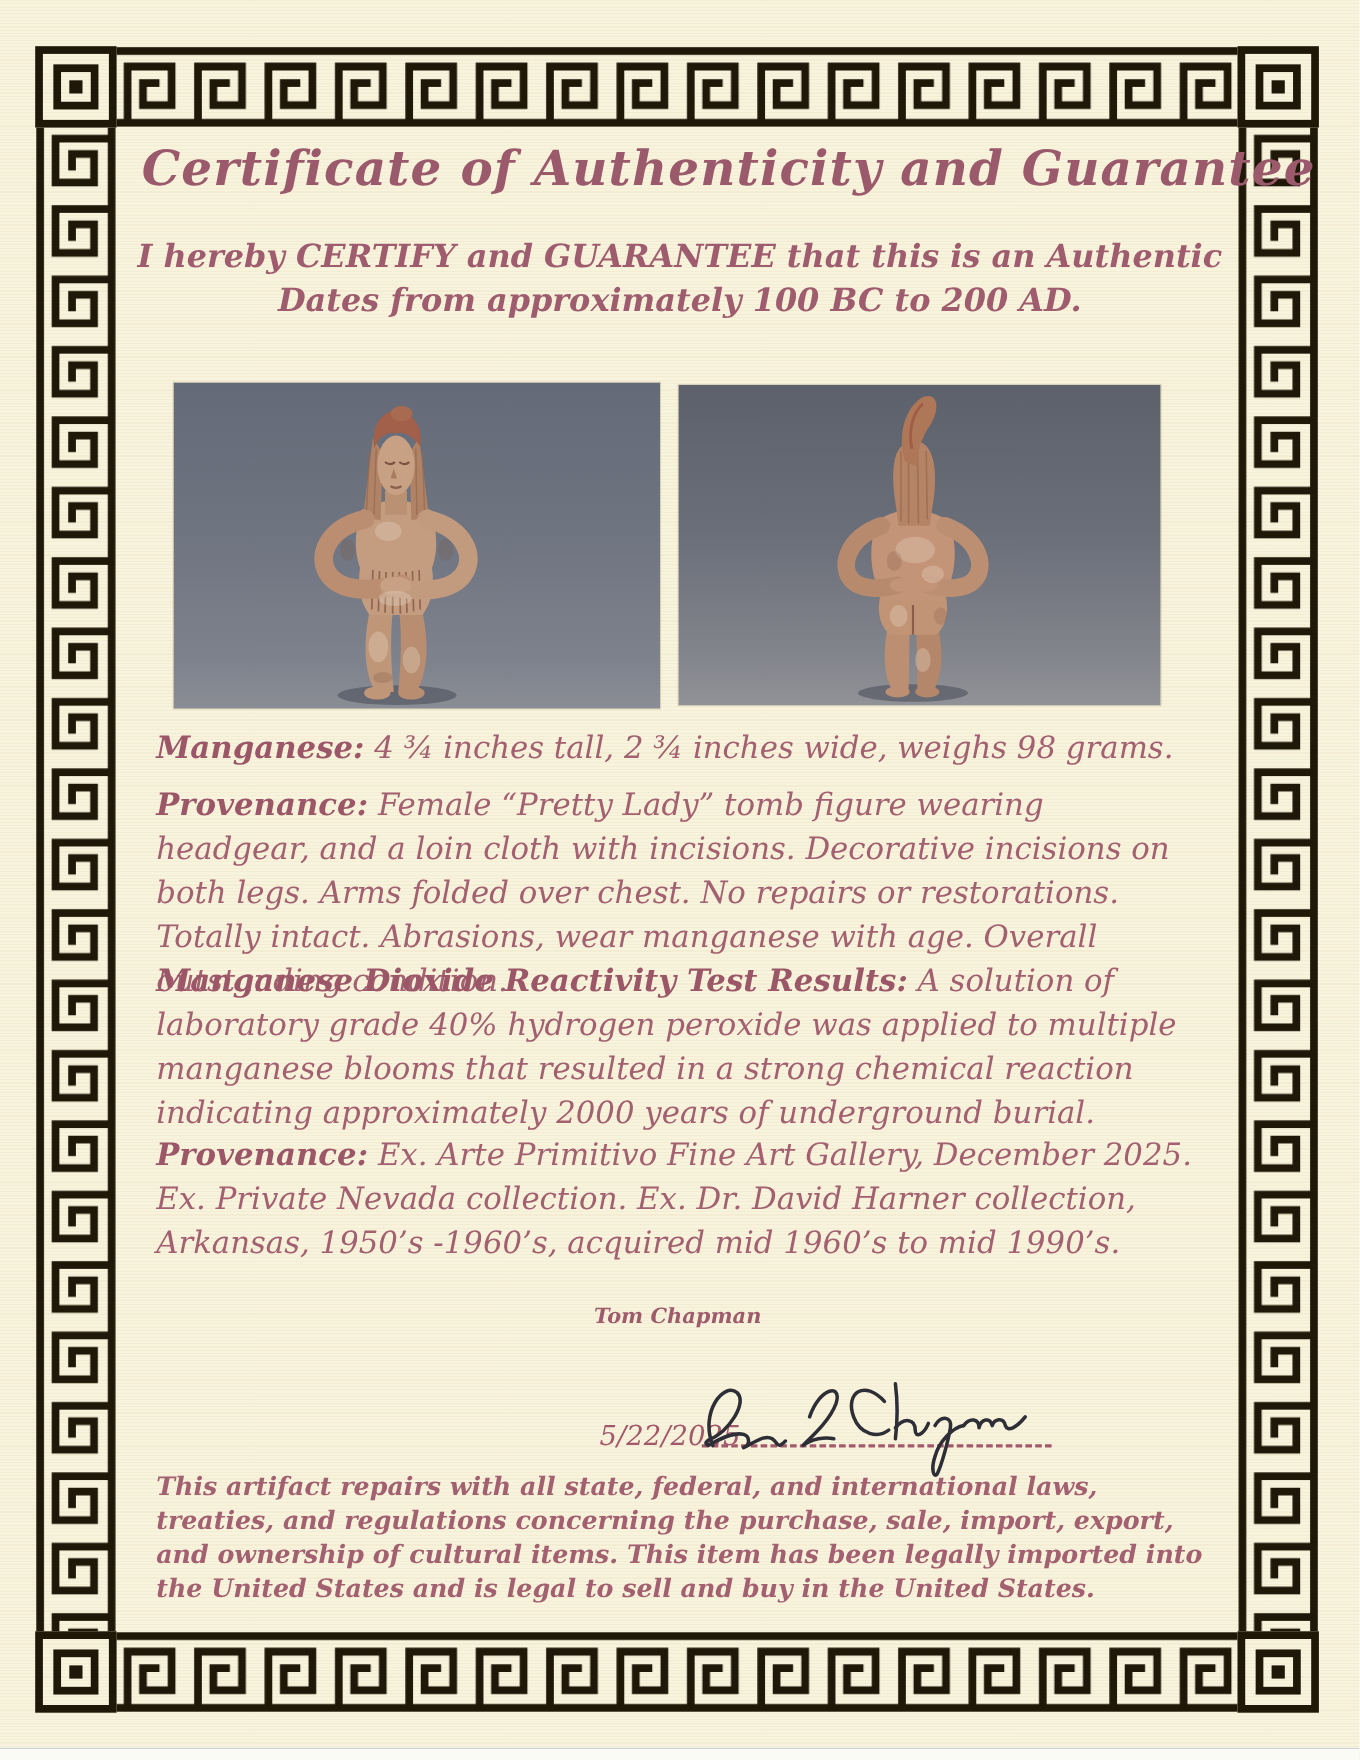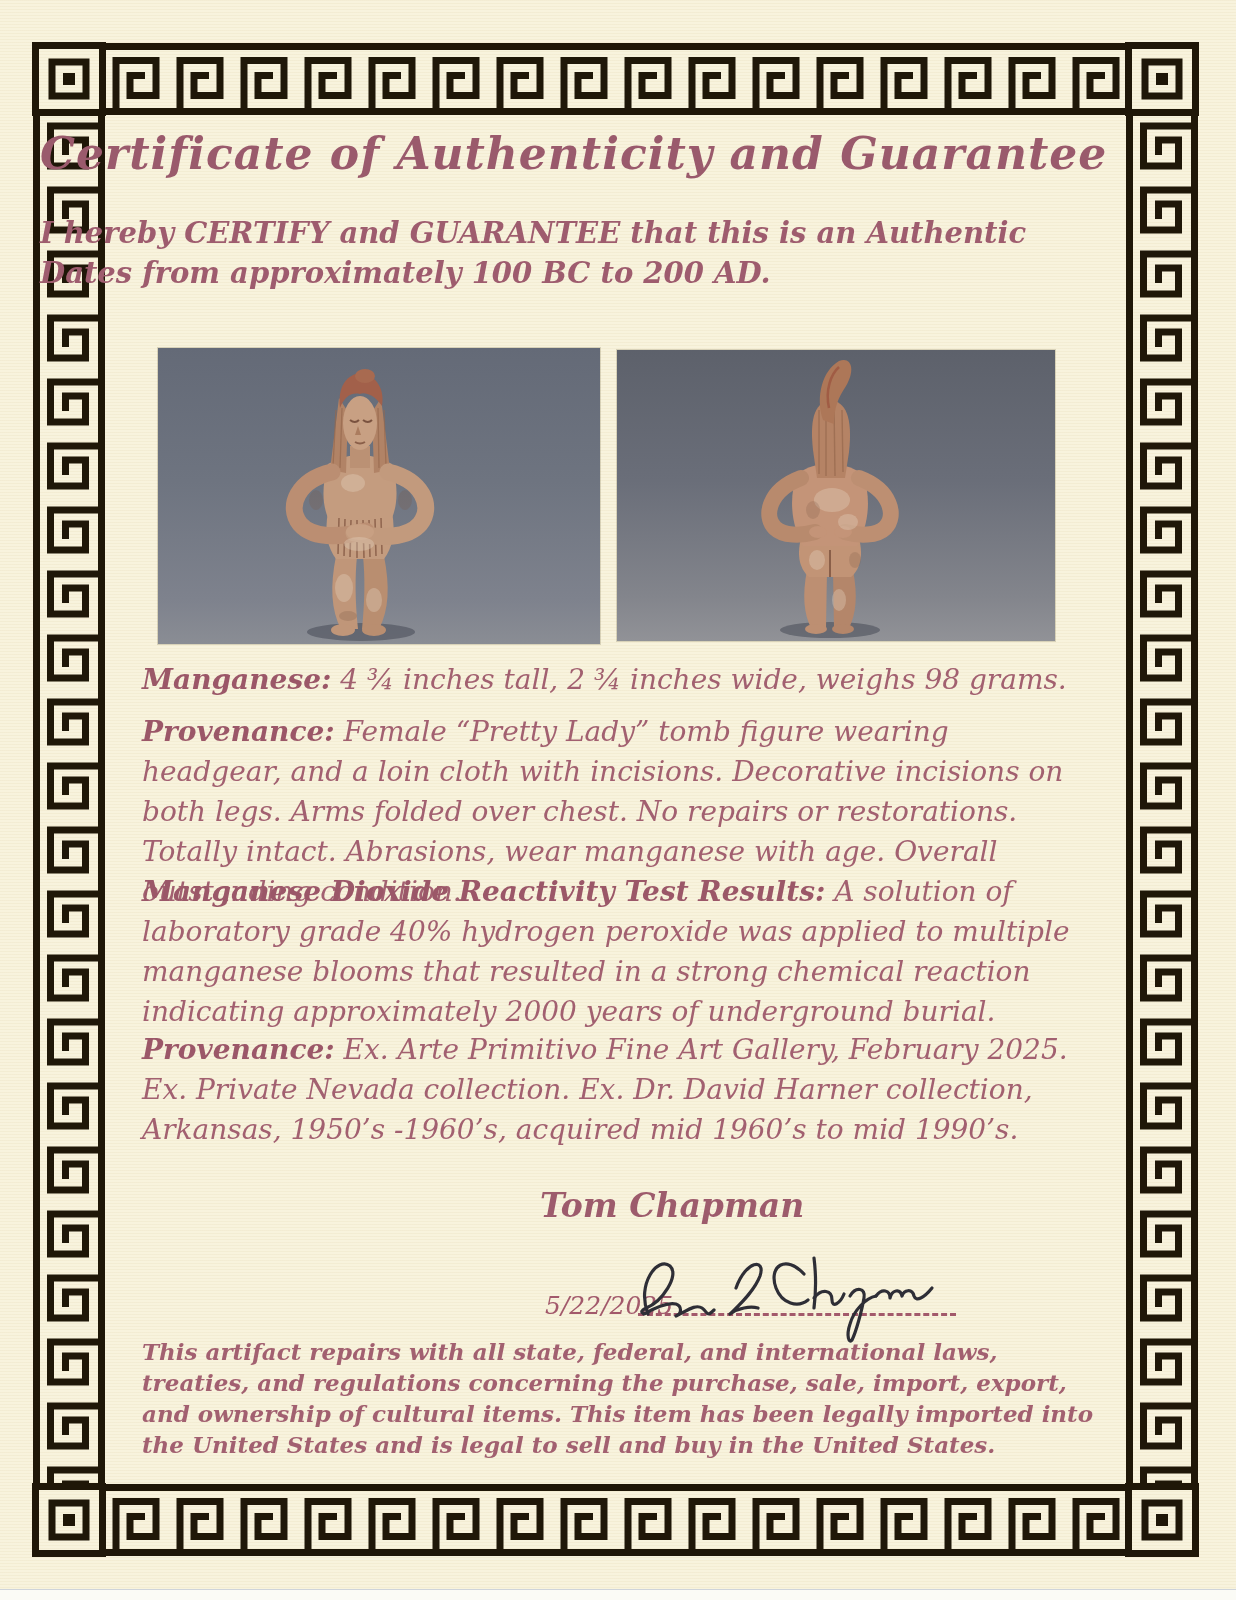--- a/index.html
+++ b/index.html
@@ -9,26 +9,26 @@
     background:#f8f3dd;
     background-image:repeating-linear-gradient(0deg, rgba(214,198,152,.14) 0 1px, rgba(0,0,0,0) 1px 3px);
     overflow:hidden;
     font-family:"DejaVu Serif","Liberation Serif",serif;
     font-style:italic;
     color:#a05e70;
   }
   .border-svg{position:absolute;left:0;top:0;}
   .title{
     position:absolute;left:40px;top:128px;width:1156px;
-    text-align:left;font-size:44px;font-weight:bold;color:#9a5a6c;
+    text-align:right;font-size:44px;font-weight:bold;color:#9a5a6c;
     letter-spacing:1px;
   }
   .statement{
     position:absolute;left:40px;top:213px;width:1156px;
-    font-size:29px;font-weight:bold;line-height:40px;color:#9e5c6e;
+    text-align:center;font-size:29px;font-weight:bold;line-height:40px;color:#9e5c6e;
   }
   .photo{
     position:absolute;
     box-shadow:0 0 0 1px rgba(120,110,80,.25);
   }
   .photo.front{left:158px;top:348px;width:442px;height:296px;
     background:linear-gradient(180deg,#63ривD 0%);}
   .photo.front{background:linear-gradient(180deg,#646a77 0%,#6e7480 45%,#7e828d 85%,#8a8d94 100%);}
   .photo.back{left:617px;top:350px;width:438px;height:291px;
     background:linear-gradient(180deg,#5d616b 0%,#6a6e79 45%,#83858c 85%,#919297 100%);}
@@ -36,21 +36,21 @@
   .para{
     position:absolute;left:142px;width:952px;
     font-size:28px;line-height:40px;
   }
   .para .lbl{font-weight:bold;color:#9b5768;}
   .para .txt{color:#a26070;}
   .p-dimensions{top:660px;}
   .p-description{top:712px;}
   .p-manganese{top:872px;}
   .p-provenance{top:1030px;}
-  .sig-name{position:absolute;left:540px;top:1186px;font-size:33px;font-weight:bold;color:#9d5b6c;}
+  .sig-name{position:absolute;left:540px;top:1186px;font-size:19px;font-weight:bold;color:#9d5b6c;}
   .sig-role{position:absolute;left:538px;top:1240px;font-size:30px;font-weight:bold;color:#9d5b6c;}
   .sig-date{position:absolute;left:545px;top:1291px;font-size:25px;color:#a2596b;}
   .sig-dashline{position:absolute;left:638px;top:1313px;width:318px;height:0;
     border-top:3px dashed #a2596b;}
   .sig-script{position:absolute;left:618px;top:1240px;}
   .footer{
     position:absolute;left:142px;top:1336px;width:968px;
     font-size:23px;font-weight:bold;line-height:31px;color:#a26070;
   }
   .scan-edge-bottom{position:absolute;left:0;bottom:0;width:1236px;height:10px;background:#fbfbf6;border-top:1px solid #cfd4da;}
@@ -223,21 +223,21 @@
     <span class="txt">Female “Pretty Lady” tomb figure wearing headgear, and a loin cloth with incisions. Decorative incisions on both legs. Arms folded over chest. No repairs or restorations. Totally intact. Abrasions, wear manganese with age. Overall outstanding condition.</span>
   </section>
 
   <section class="para p-manganese">
     <span class="lbl">Manganese Dioxide Reactivity Test Results:</span>
     <span class="txt">A solution of laboratory grade 40% hydrogen peroxide was applied to multiple manganese blooms that resulted in a strong chemical reaction indicating approximately 2000 years of underground burial.</span>
   </section>
 
   <section class="para p-provenance">
     <span class="lbl">Provenance:</span>
-    <span class="txt">Ex. Arte Primitivo Fine Art Gallery, February 2025. Ex. Private Nevada collection. Ex. Dr. David Harner collection, Arkansas, 1950’s -1960’s, acquired mid 1960’s to mid 1990’s.</span>
+    <span class="txt">Ex. Arte Primitivo Fine Art Gallery, December 2025. Ex. Private Nevada collection. Ex. Dr. David Harner collection, Arkansas, 1950’s -1960’s, acquired mid 1960’s to mid 1990’s.</span>
   </section>
 
   <div class="sig-name">Tom Chapman</div>
   <div class="sig-date">5/22/2025</div>
   <div class="sig-dashline"></div>
   <svg class="sig-script" width="330" height="105" viewBox="0 0 330 105">
     <g stroke="#2e2e36" stroke-width="3.2" fill="none" stroke-linecap="round" stroke-linejoin="round">
       <path d="M30,74 C18,44 40,16 52,26 C62,35 44,62 28,68 C24,70 22,72 26,74 C40,66 50,62 58,64 C64,66 64,74 58,76 C70,70 78,64 84,68 C90,72 88,78 96,70"></path>
       <path d="M118,48 C128,20 148,18 142,36 C136,52 120,66 112,74 C120,68 132,66 140,68"></path>
       <path d="M186,34 C168,14 150,26 158,48 C164,64 180,68 190,60"></path>

